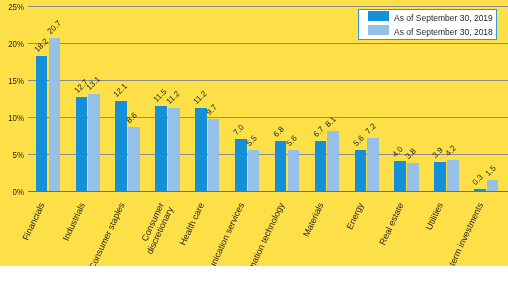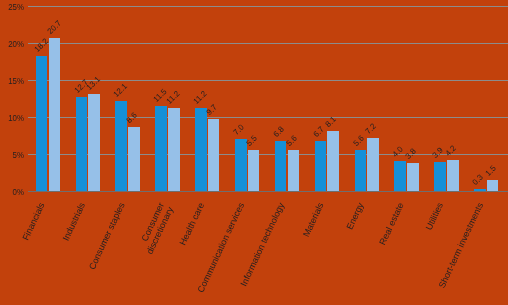--- a/index.html
+++ b/index.html
@@ -1,19 +1,19 @@
 <!DOCTYPE html>
 <html><head>
 <meta charset="utf-8">
 <title>Sector allocation bar chart</title>
 <style>
   html,body{margin:0;padding:0;background:#ffffff;}
   body{width:508px;height:305px;overflow:hidden;
        font-family:"Liberation Sans",sans-serif;color:#231f20;}
-  #chart{position:relative;width:508px;height:305px;background:#c2410c;overflow:hidden;}
+  #chart{position:relative;width:508px;height:266px;background:#fde047;overflow:hidden;}
 
   .gridline{position:absolute;height:1px;background:#8c8c8c;}
   .axisline{position:absolute;height:1px;background:#6e6e6e;}
 
   .ytick{position:absolute;left:0;width:24px;text-align:right;
          font-size:9.5px;line-height:9.5px;white-space:nowrap;
          transform:scaleX(0.83);transform-origin:100% 50%;}
 
   .bar{position:absolute;}
 
@@ -129,13 +129,19 @@
       </div>
       <div class="bar" style="left: 474.05px; width: 11.6px; top: 188.78px; height: 2.22px; background: rgb(21, 144, 216);"></div>
       <div class="dlabel" style="left: 477.05px; top: 178.78px;">0.3</div>
       <div class="bar" style="left: 486.85px; width: 11.6px; top: 179.9px; height: 11.1px; background: rgb(150, 192, 232);"></div>
       <div class="dlabel" style="left: 489.85px; top: 169.9px;">1.5</div>
       <div class="catanchor" style="left: 476.05px; top: 200.5px;">
         <div class="catlabel" style="width: auto; white-space: nowrap; transform: rotate(-65deg);">Short-term investments</div>
       </div>
     </div>
 
+  <div id="legend" style="border-color: rgb(46, 154, 214);">
+    <div class="legsw" style="background: rgb(21, 144, 216); top: 1px;"></div>
+    <div class="legtxt" style="top: 4px;">As of September 30, 2019</div>
+    <div class="legsw" style="background: rgb(150, 192, 232); top: 14.8px;"></div>
+    <div class="legtxt" style="top: 17.8px;">As of September 30, 2018</div>
+  </div>
 </div>
 
 </body></html>

